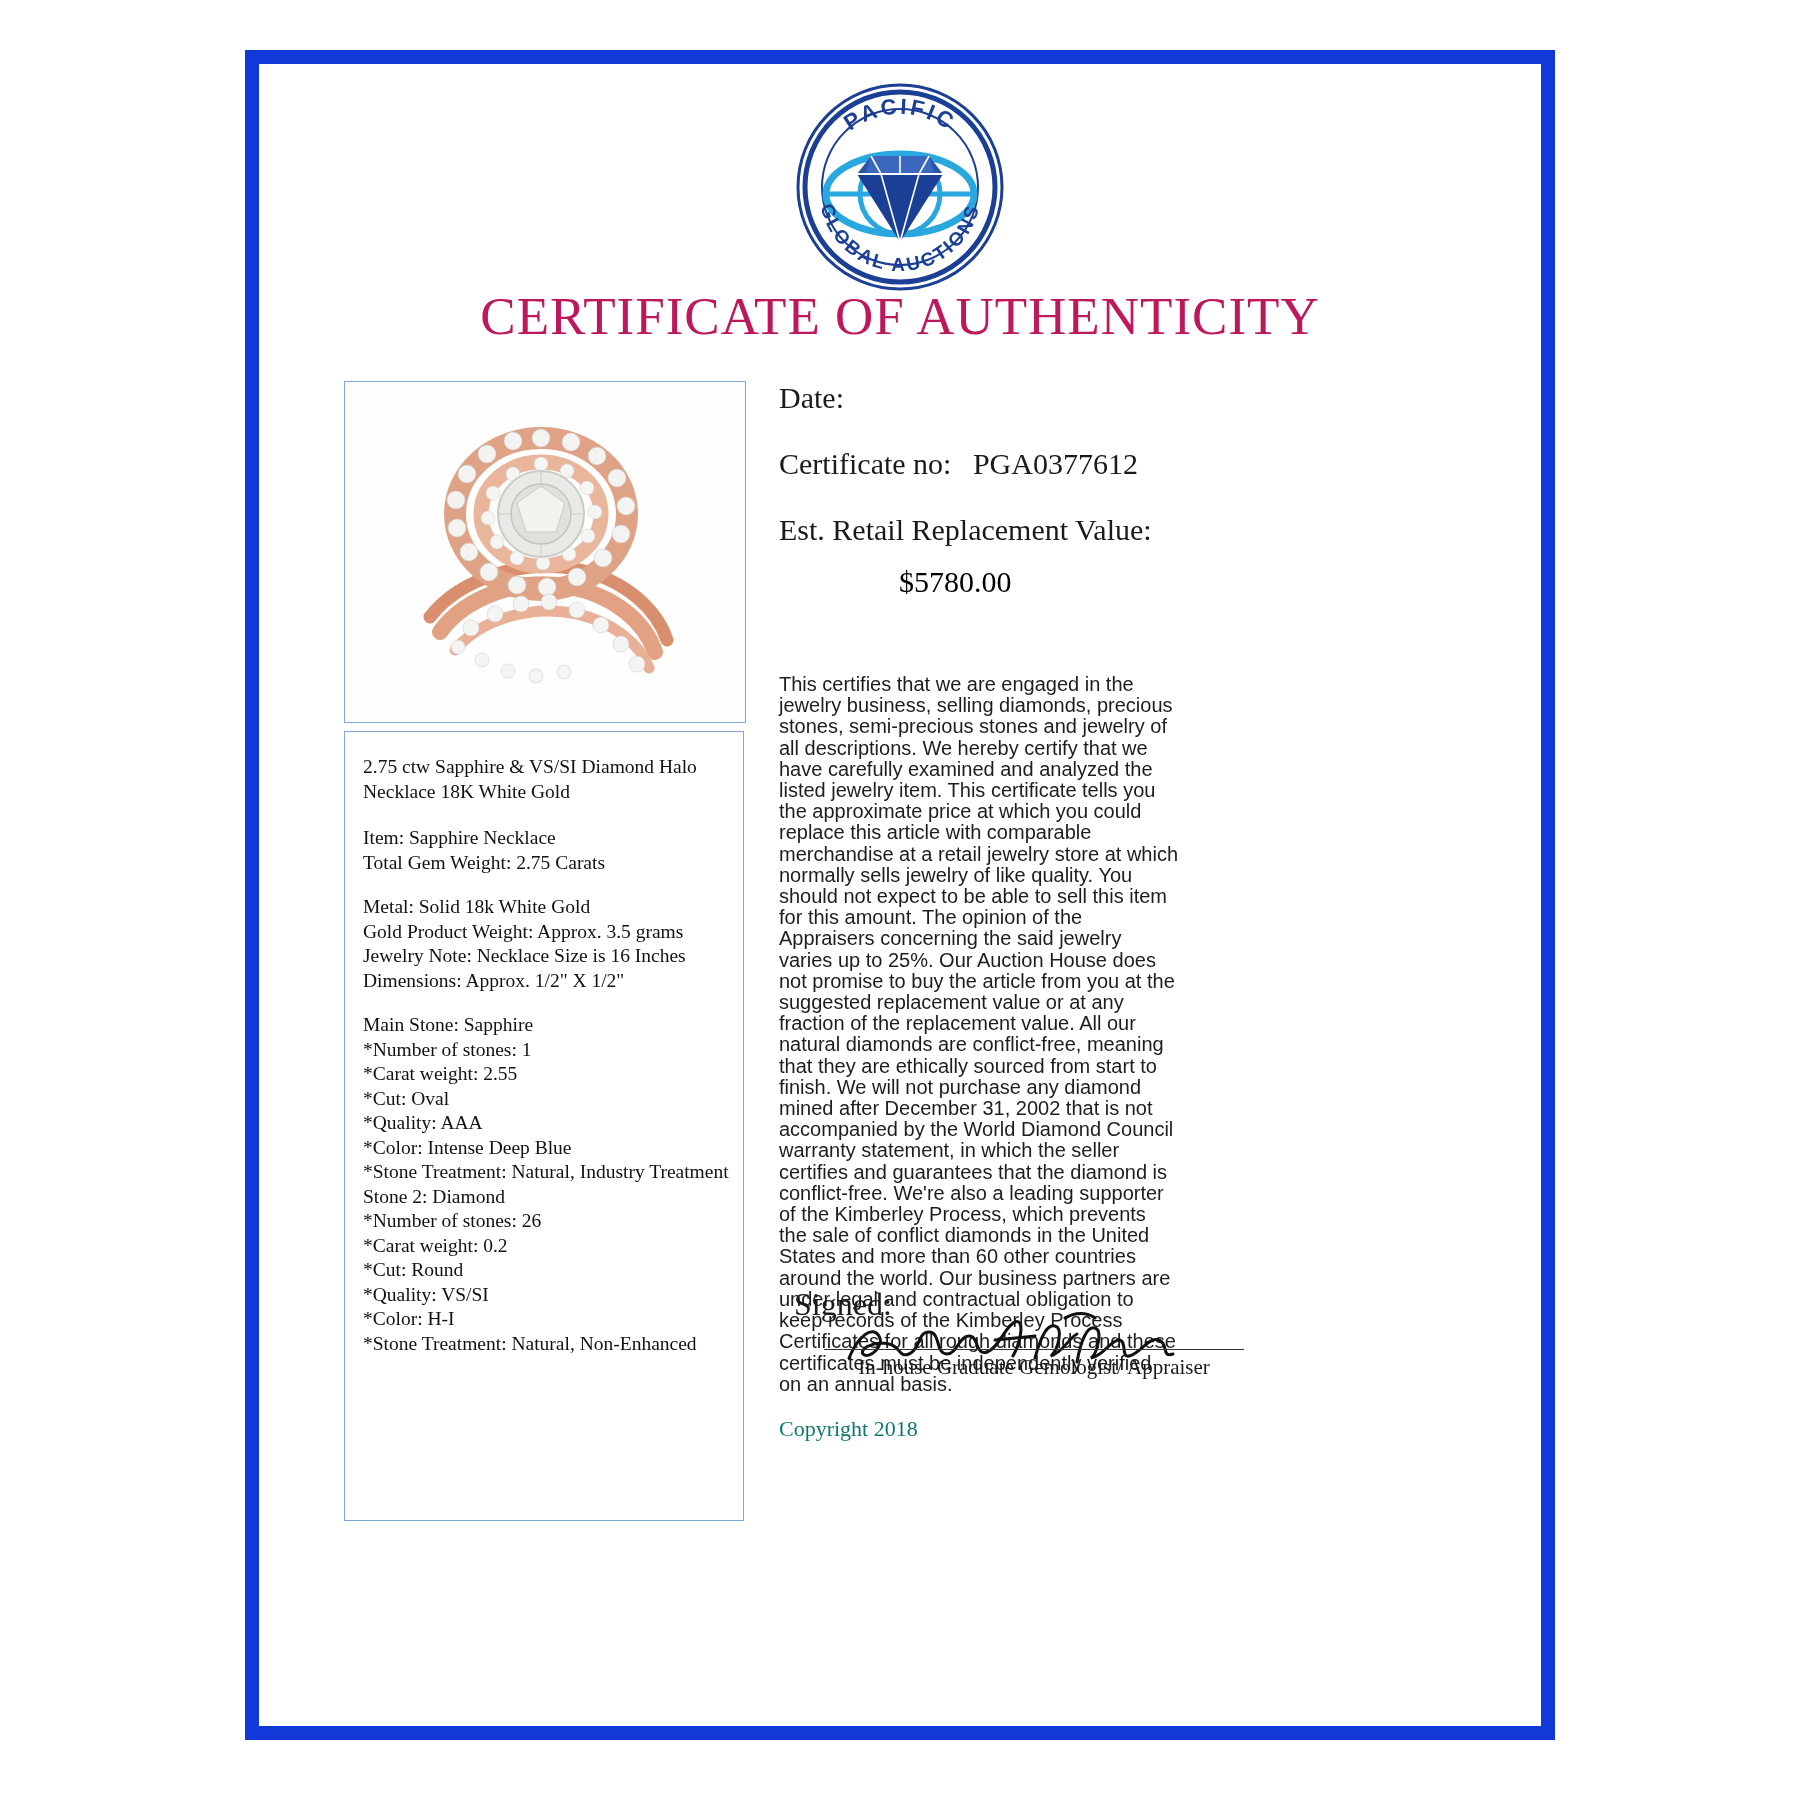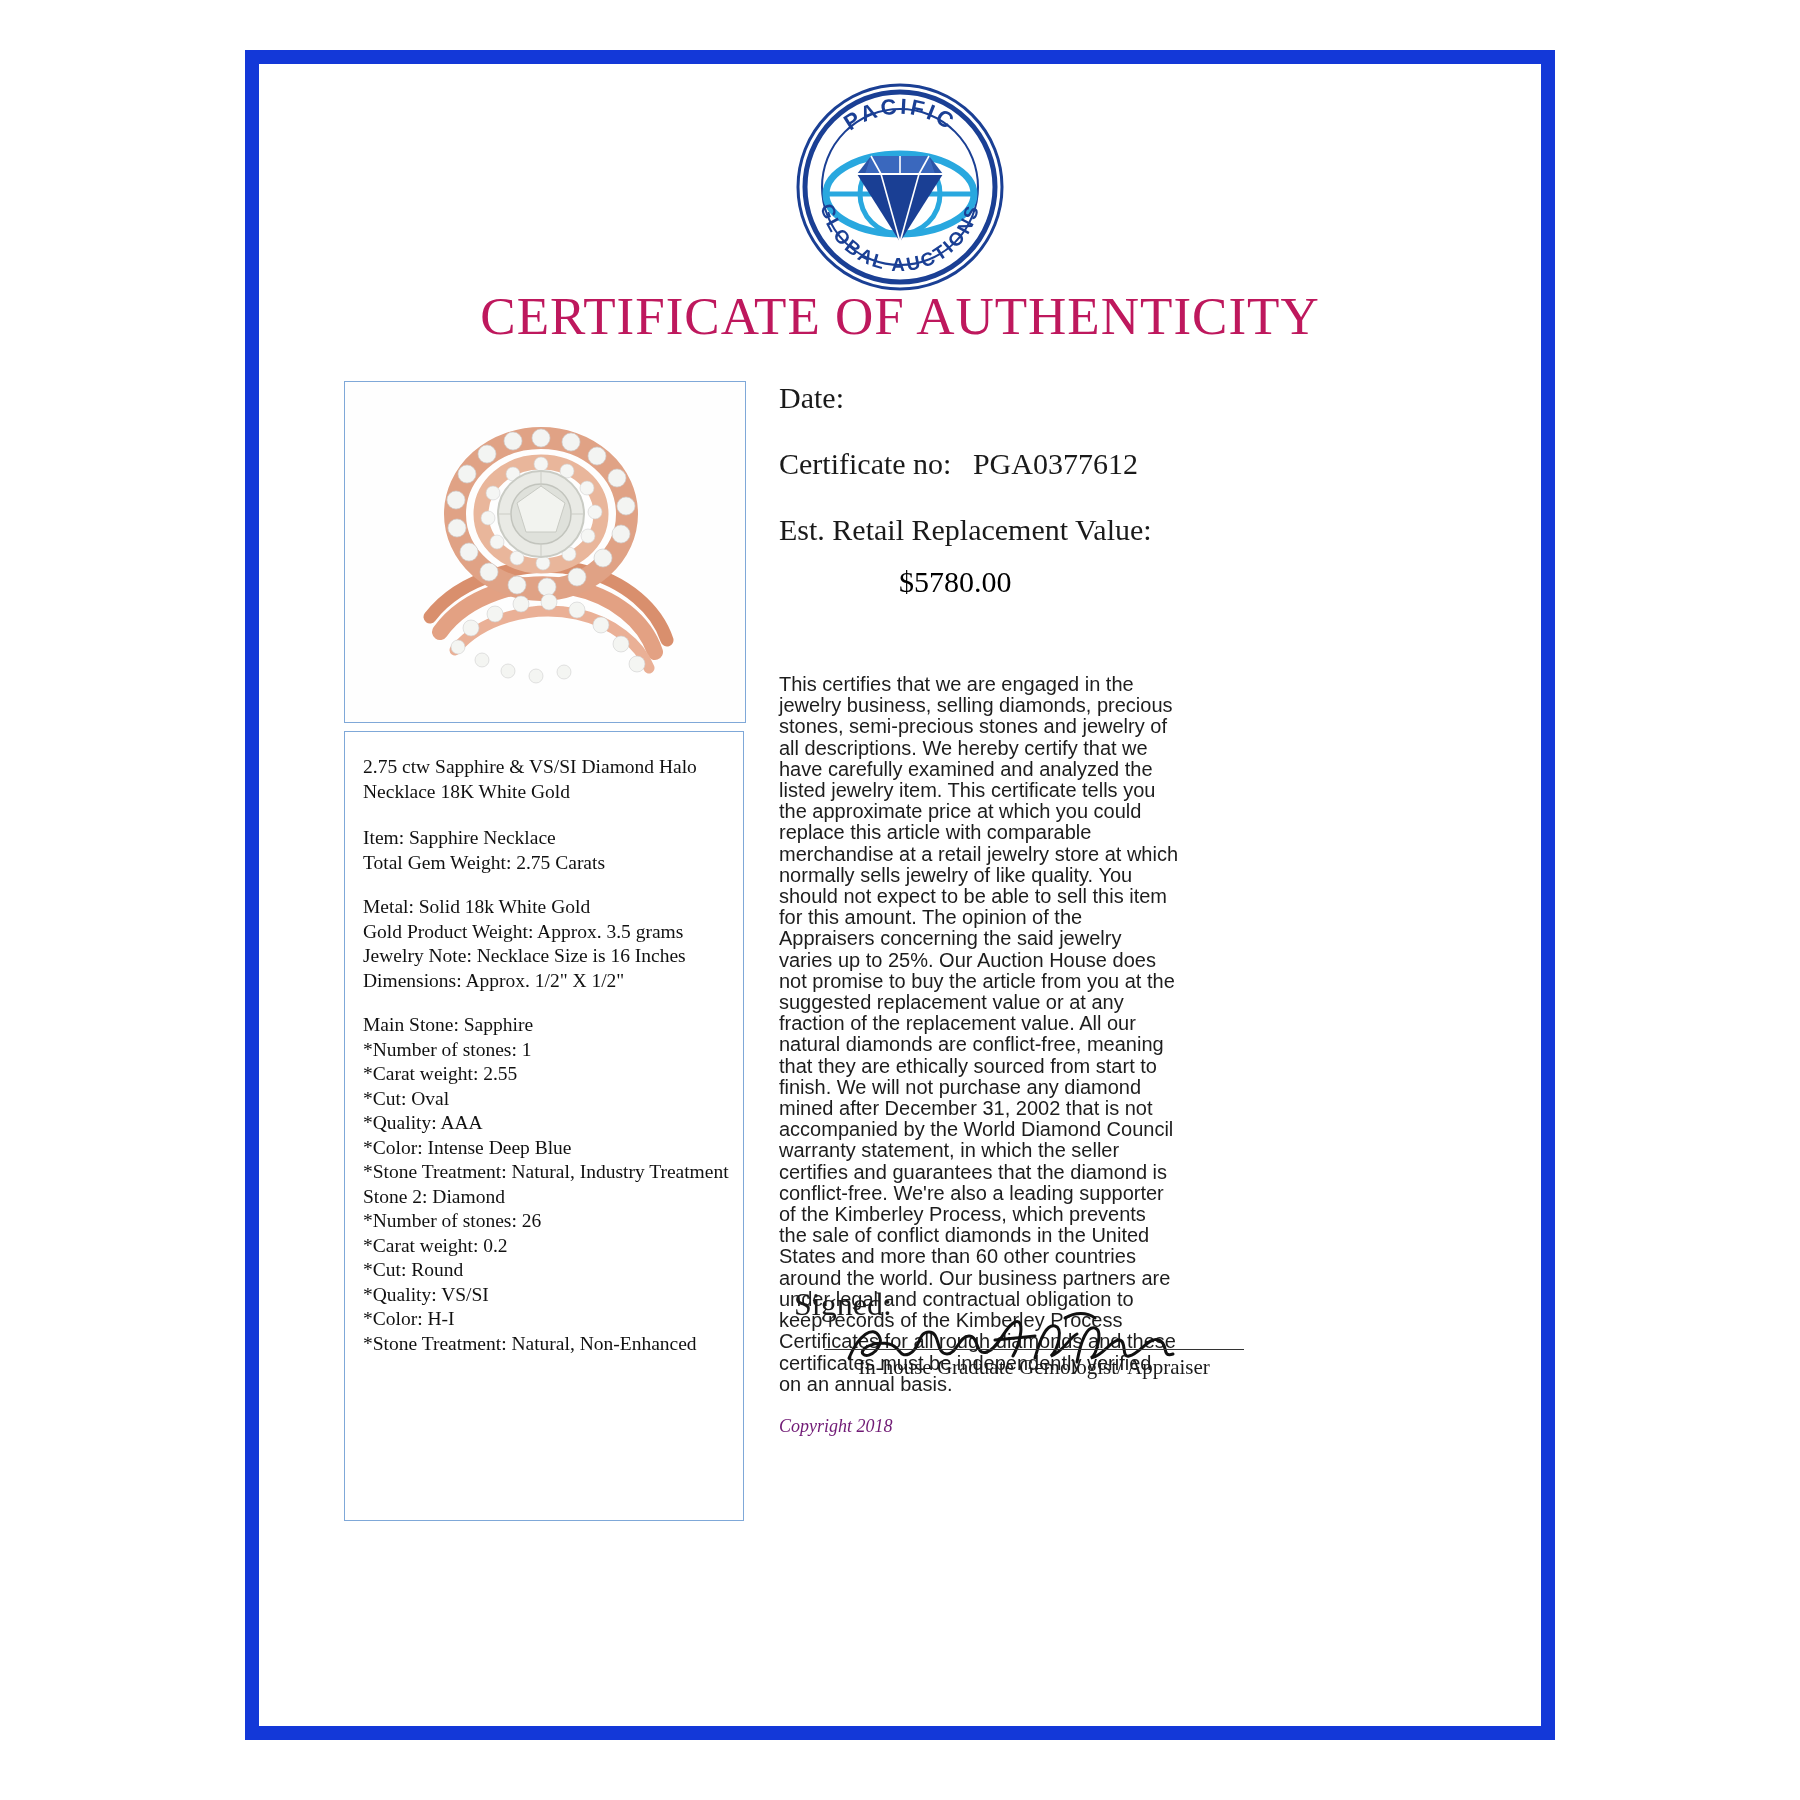--- a/index.html
+++ b/index.html
@@ -171,23 +171,22 @@
     top: 1291px;
     width: 420px;
     text-align: center;
     font-size: 21px;
     color: #1a1a1a;
   }
   .copyright {
     position: absolute;
     left: 520px;
     top: 1352px;
-    font-size: 18px;
-    color: #701a75;
-    font-style: italic;
+    font-size: 22px;
+    color: #0f766e;
   }
 
   
   .watermark {
     position: absolute;
     left: 0;
     top: 735px;
     width: 100%;
     text-align: center;
     font-family: "Liberation Serif", serif;

